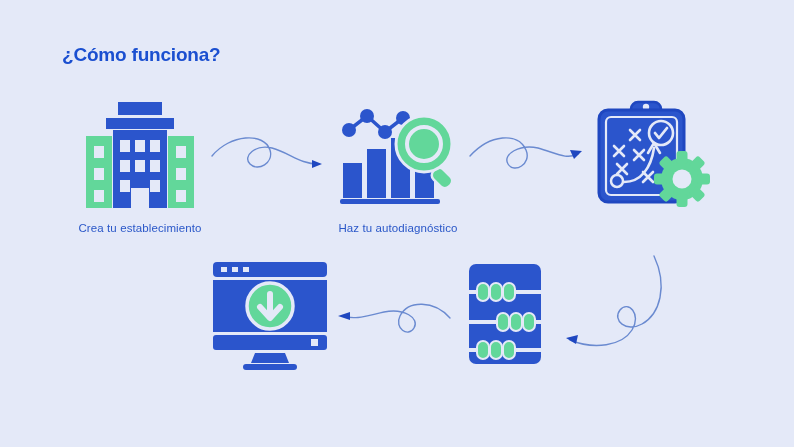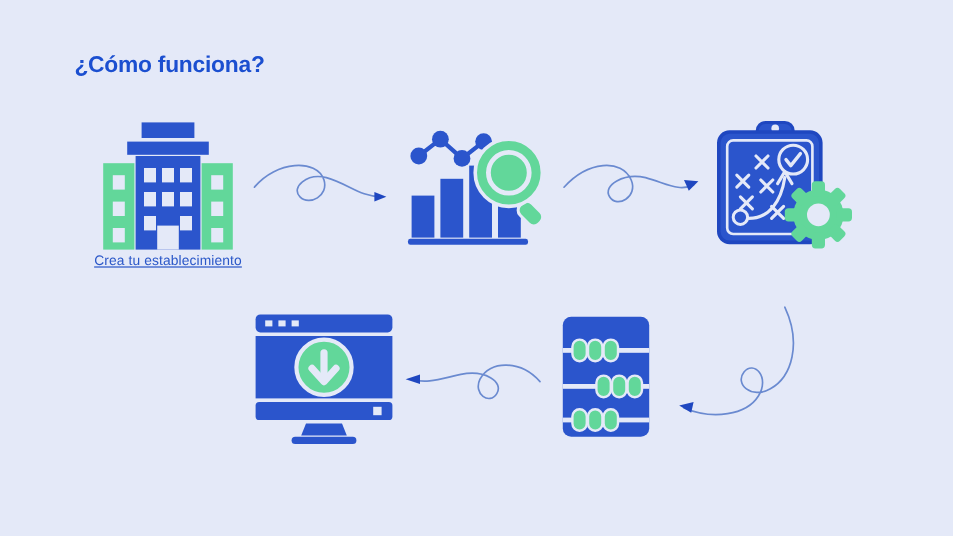--- a/index.html
+++ b/index.html
@@ -16,21 +16,21 @@
     position:absolute;left:62px;top:44px;
     font-size:19px;font-weight:bold;
     color:#1b4fd0;letter-spacing:-0.2px;
     white-space:nowrap;
   }
 
   .step{position:absolute;text-align:center;}
   .step-icon{position:relative;margin:0 auto;}
   .step-label{
     font-size:11.5px;color:#2a57c8;
-    white-space:nowrap;margin-top:2px;letter-spacing:0.1px;text-decoration:underline;
+    white-space:nowrap;margin-top:12px;letter-spacing:0.1px;
   }
 
   .arrow{position:absolute;}
   .arrow svg{display:block;overflow:visible;}
 </style>
 </head>
 <body>
 
 <div id="canvas">
 
@@ -94,20 +94,21 @@
         <rect x="80" y="63" width="19" height="35" fill="#2b55cc"></rect>
 
         <rect x="5" y="99" width="100" height="5" rx="2" fill="#2b55cc"></rect>
 
         <rect x="100" y="67" width="14" height="22" rx="6" transform="rotate(-45 107 78)" fill="#62d79a" stroke="#e4e9f8" stroke-width="2.5"></rect>
 
         <circle cx="89" cy="44" r="28" fill="#62d79a" stroke="#e4e9f8" stroke-width="3"></circle>
         <circle cx="89" cy="44" r="17" fill="none" stroke="#e4e9f8" stroke-width="4"></circle>
       </svg>
     </div>
+    <div class="step-label">Haz tu autodiagnóstico</div>
   </div>
 
   <div class="arrow" style="left:466px;top:134px;">
     <svg width="122" height="48" viewBox="0 0 122 48">
       <path d="M4,22 C24,0 52,-2 60,16 C66,30 48,40 42,30 C36,20 54,10 72,14 C90,19 100,26 112,20" fill="none" stroke="#6a8ad0" stroke-width="1.4" stroke-linecap="round"></path>
       <path d="M104,16 L116,17 L108,25 Z" fill="#1f47c0"></path>
     </svg>
   </div>
 
   <div class="step" style="left:572px;top:100px;width:160px;">

